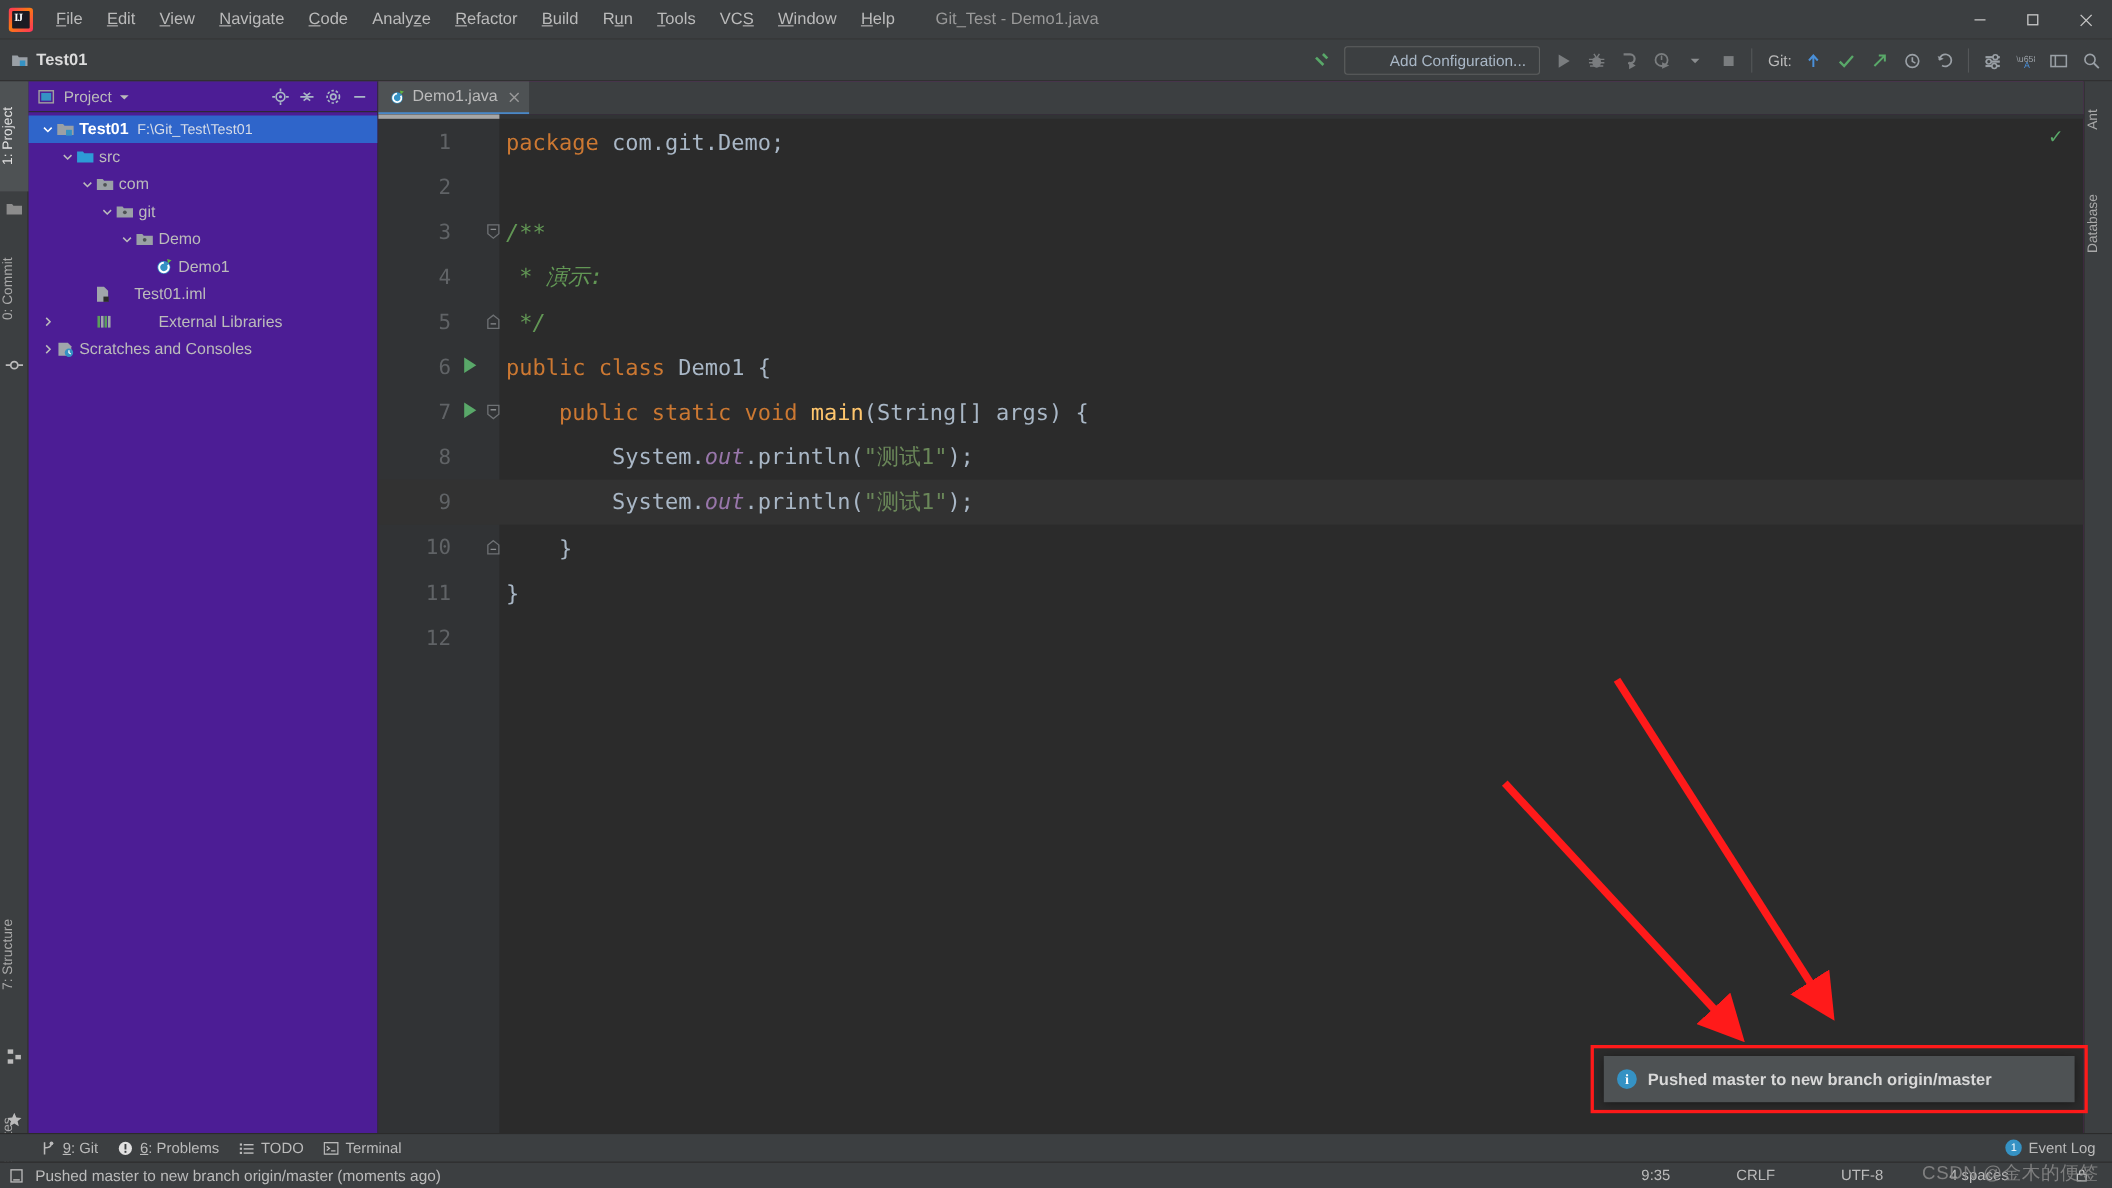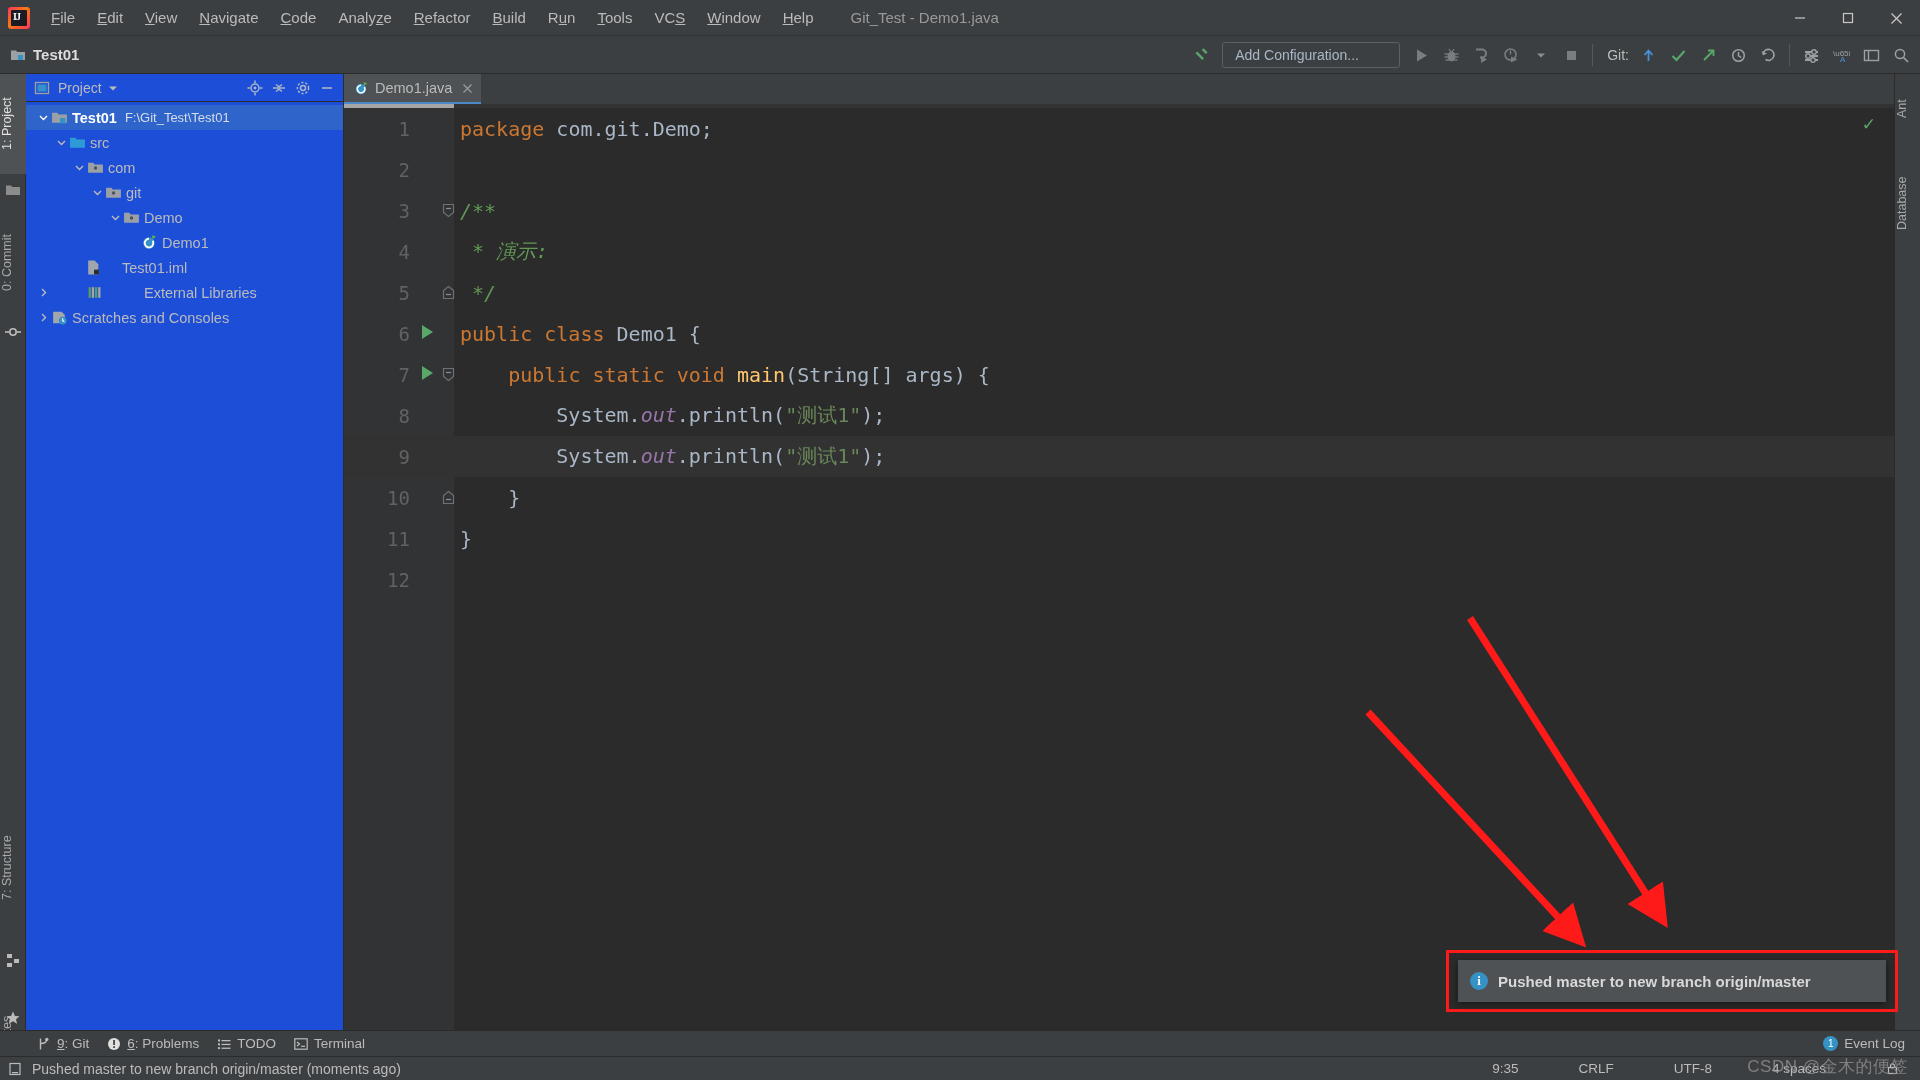--- a/index.html
+++ b/index.html
@@ -46,21 +46,21 @@
     background: #3c3f41; display: flex; align-items: center;
     border-bottom: 1px solid #2b2b2b;
   }
   .tb-crumb { display: flex; align-items: center; margin-left: 10px; }
   .tb-crumb .folder-ic { margin-right: 7px; }
   .tb-crumb span { color: #dcdcdc; font-size: 15px; font-weight: bold; }
   .tb-right { position: absolute; right: 4px; top: 0; height: 38px; display: flex; align-items: center; }
   .tb-btn { width: 30px; height: 30px; display: flex; align-items: center; justify-content: center; }
   .cfg-box {
     height: 26px; min-width: 178px; border: 1px solid #5e6060; border-radius: 3px;
-    display: flex; align-items: center; justify-content: flex-start; padding: 0 12px;
+    display: flex; align-items: center; justify-content: flex-end; padding: 0 12px;
     color: #a9b7c6; font-size: 14px; margin: 0 6px;
   }
   .tb-sep { width: 1px; height: 22px; background: #555759; margin: 0 6px; }
   .git-label { color: #bbbbbb; font-size: 14px; margin: 0 4px 0 8px; }
 
   
   .lstrip {
     position: absolute; left: 0; top: 74px; width: 26px; bottom: 48px;
     background: #3c3f41; border-right: 1px solid #2b2b2b;
   }
@@ -75,21 +75,21 @@
 
   
   .rstrip {
     position: absolute; right: 0; top: 74px; width: 26px; bottom: 48px;
     background: #3c3f41; border-left: 1px solid #2b2b2b;
   }
 
   
   .project-panel {
     position: absolute; left: 26px; top: 74px; width: 318px; bottom: 48px;
-    background: #1d4ed8; border-right: 1px solid #2b2b2b;
+    background: #4c1d95; border-right: 1px solid #2b2b2b;
   }
   .pp-header {
     height: 28px; display: flex; align-items: center; padding: 0 4px 0 8px;
     border-bottom: 1px solid #2b2b2b;
   }
   .pp-title { color: #bbbbbb; font-size: 14px; margin-left: 8px; }
   .pp-actions { margin-left: auto; display: flex; align-items: center; }
   .pp-act { width: 24px; height: 24px; display: flex; align-items: center; justify-content: center; }
   .tree { padding-top: 3px; font-size: 14.5px; }
   .tnode {

